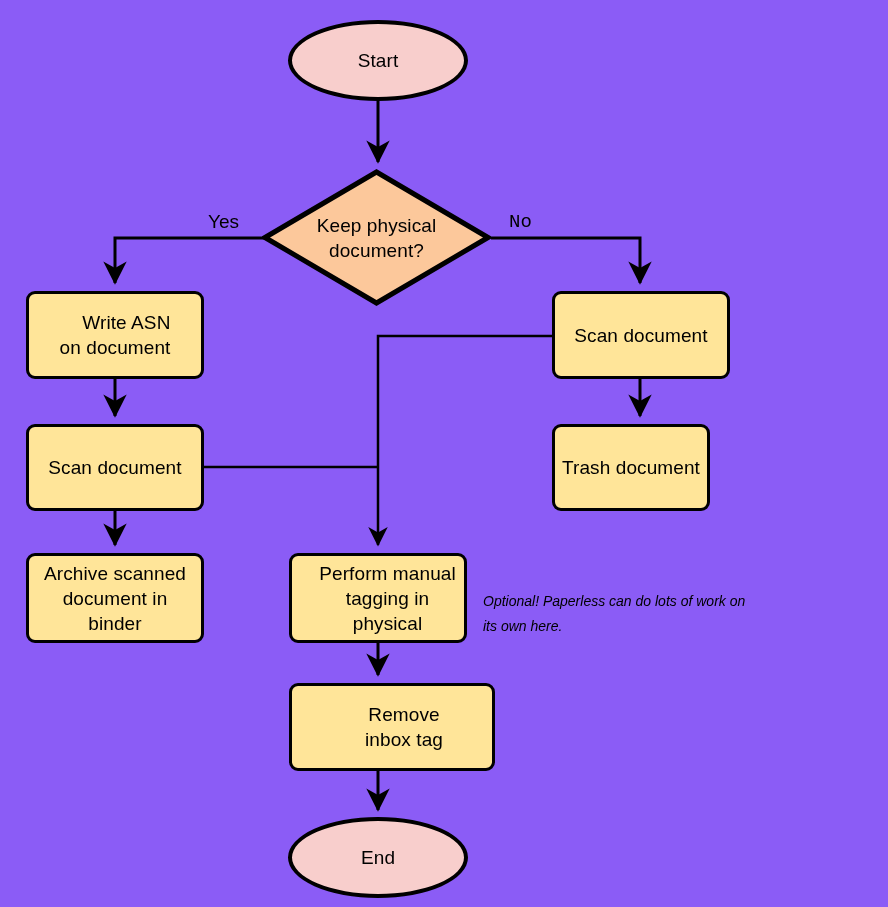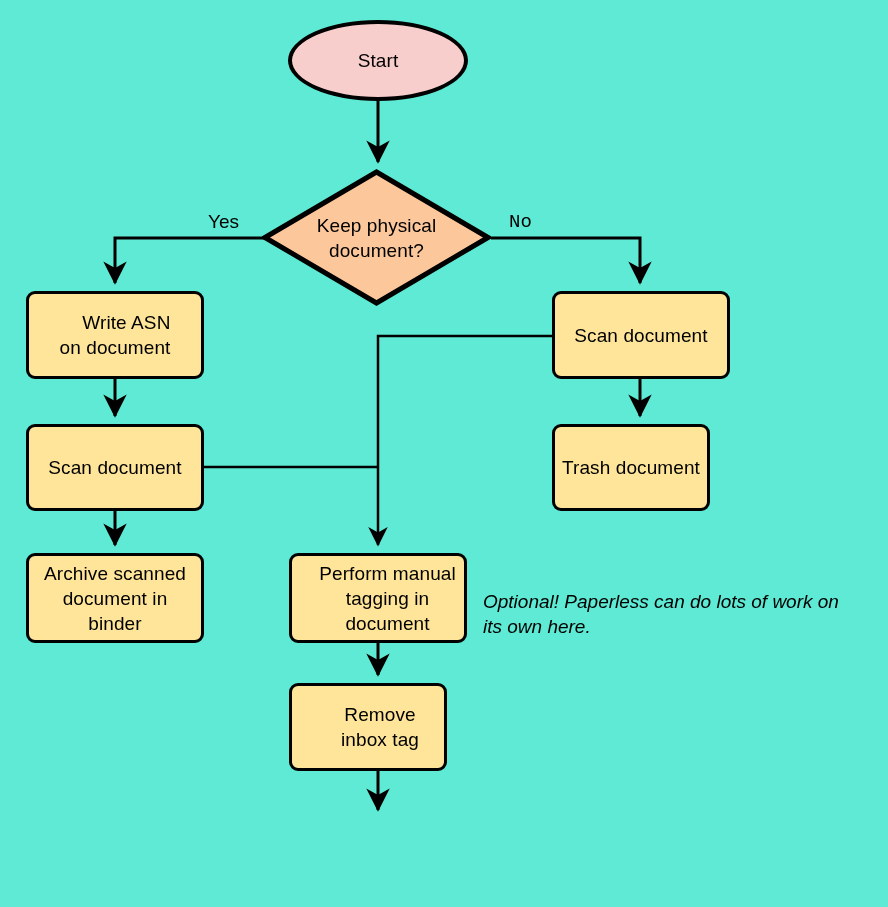--- a/index.html
+++ b/index.html
@@ -10,21 +10,21 @@
   body {
     width: 888px;
     height: 907px;
     font-family: "Liberation Sans", sans-serif;
     overflow: hidden;
   }
   #flowchart-canvas {
     position: relative;
     width: 888px;
     height: 907px;
-    background: #5eead4;
+    background: #8b5cf6;
   }
   .edge-layer {
     position: absolute;
     left: 0;
     top: 0;
     width: 888px;
     height: 907px;
     pointer-events: none;
   }
   .node {
@@ -68,21 +68,21 @@
   .edge-label {
     position: absolute;
     color: #000000;
     font-size: 19px;
     line-height: 22px;
     white-space: nowrap;
   }
   .annotation {
     position: absolute;
     color: #000000;
-    font-size: 19px;
+    font-size: 14px;
     line-height: 25px;
     font-style: italic;
   }
 </style>
 </head>
 <body>
 
 <div id="flowchart-canvas">
 
   <svg class="edge-layer" viewBox="0 0 888 907" width="888" height="907" xmlns="http://www.w3.org/2000/svg">
@@ -179,30 +179,33 @@
   </div>
 
   <div class="node node-process" style="left:552px; top:424px; width:158px; height:87px;">
     <span>Trash document</span>
   </div>
 
   <div class="node node-process" style="left:289px; top:553px; width:178px; height:90px;padding-left:19px;">
     <div>
       <div>Perform manual</div>
       <div>tagging in</div>
-      <div>document</div>
-    </div>
-  </div>
-
-  <div class="node node-process" style="left:289px; top:683px; width:158px; height:88px;padding-left:24px;">
+      <div>physical</div>
+    </div>
+  </div>
+
+  <div class="node node-process" style="left:289px; top:683px; width:206px; height:88px;padding-left:24px;">
     <div>
       <div>Remove</div>
       <div>inbox tag</div>
     </div>
   </div>
 
+  <div class="node node-terminator" style="left:288px; top:817px; width:180px; height:81px;">
+    <span>End</span>
+  </div>
 
   <div class="annotation" style="left:483px; top:589px; width:400px;">
     <div>Optional! Paperless can do lots of work on</div>
     <div>its own here.</div>
   </div>
 
 </div>
 
 </body></html>

